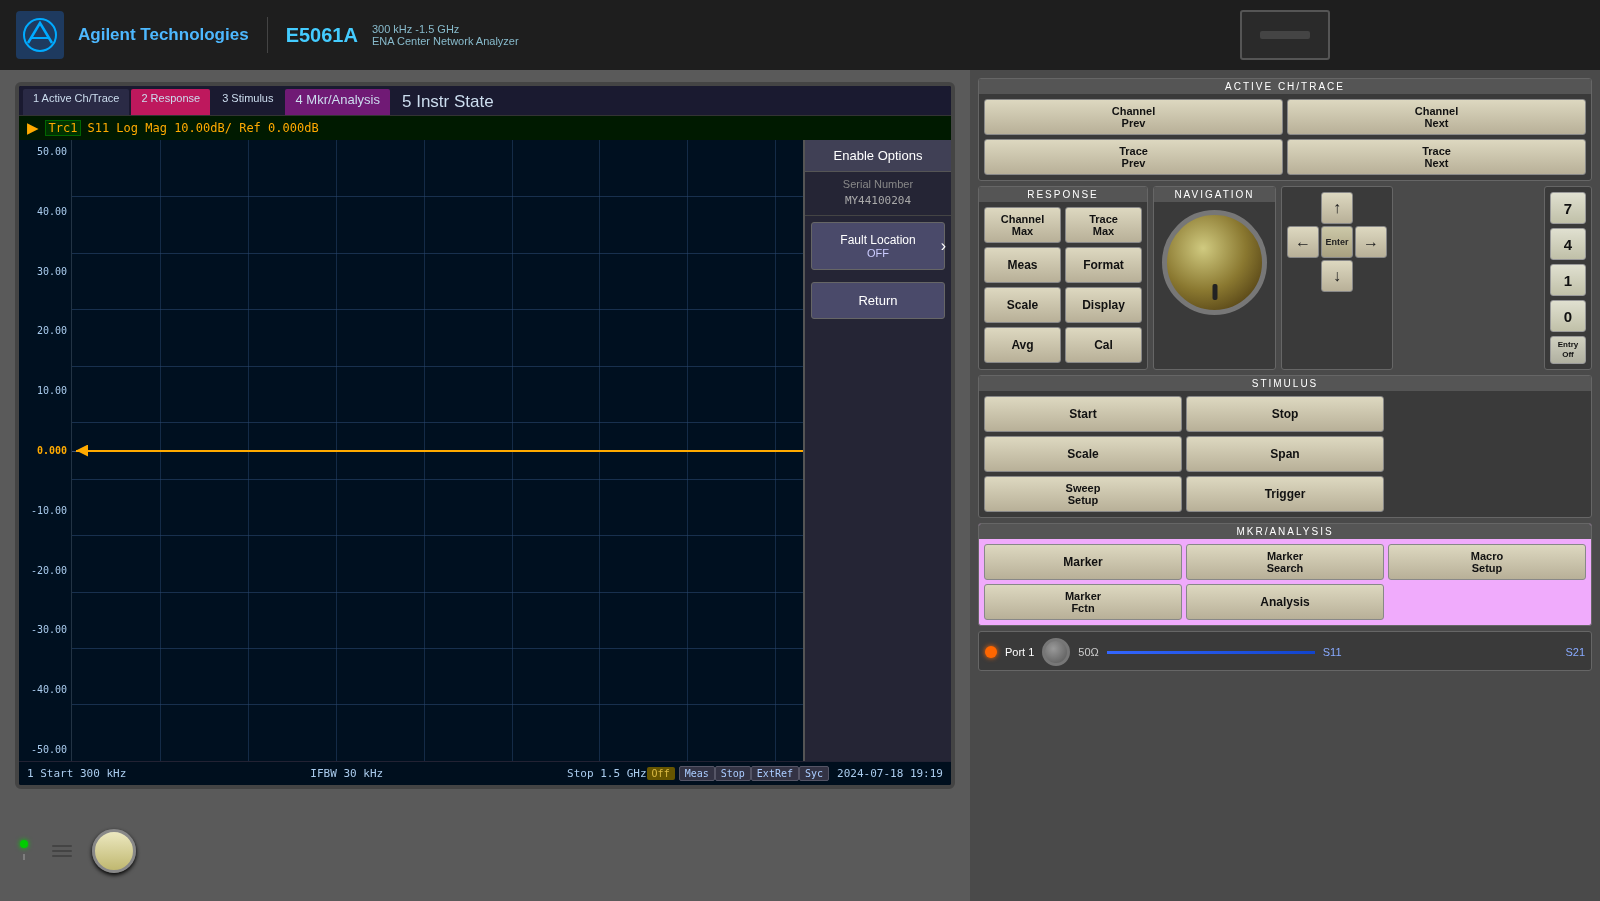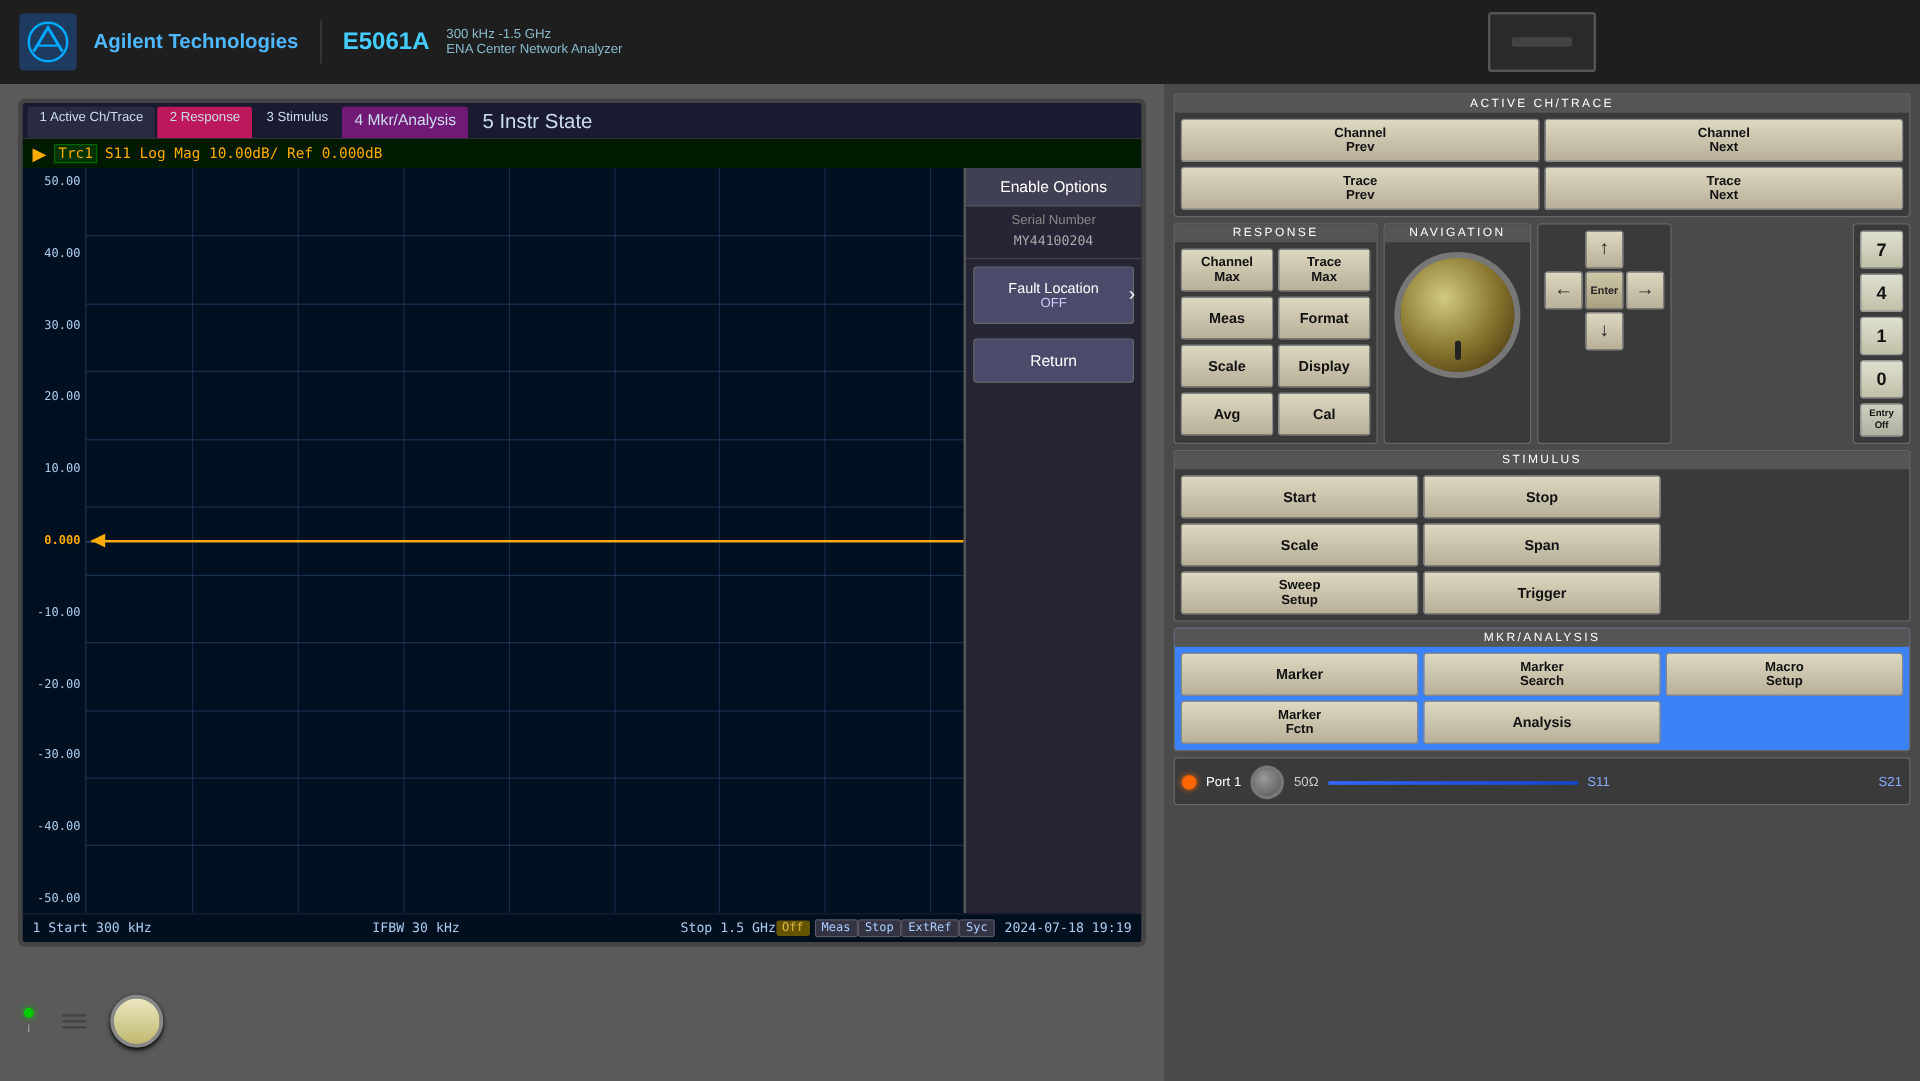--- a/index.html
+++ b/index.html
@@ -227,21 +227,21 @@
           <button style="background:linear-gradient(180deg,#ddd8c0,#b8b098);border:1px solid #888;border-radius:3px;color:#111;font-size:12px;font-weight:bold;padding:5px 4px;cursor:pointer;min-height:36px;">Stop</button>
           <div style="background:transparent;"></div>
           <button style="background:linear-gradient(180deg,#ddd8c0,#b8b098);border:1px solid #888;border-radius:3px;color:#111;font-size:12px;font-weight:bold;padding:5px 4px;cursor:pointer;min-height:36px;">Scale</button>
           <button style="background:linear-gradient(180deg,#ddd8c0,#b8b098);border:1px solid #888;border-radius:3px;color:#111;font-size:12px;font-weight:bold;padding:5px 4px;cursor:pointer;min-height:36px;">Span</button>
           <div style="background:transparent;"></div>
           <button style="background:linear-gradient(180deg,#ddd8c0,#b8b098);border:1px solid #888;border-radius:3px;color:#111;font-size:11px;font-weight:bold;padding:5px 4px;cursor:pointer;min-height:36px;">Sweep<br>Setup</button>
           <button style="background:linear-gradient(180deg,#ddd8c0,#b8b098);border:1px solid #888;border-radius:3px;color:#111;font-size:12px;font-weight:bold;padding:5px 4px;cursor:pointer;min-height:36px;">Trigger</button>
         </div>
       </div>
 
-      <div style="background:#3b82f6;border:1px solid #666;border-radius:3px;overflow:hidden;">
+      <div style="background:#f0abfc;border:1px solid #666;border-radius:3px;overflow:hidden;">
         <div style="background:#555;color:#fff;font-size:10px;text-align:center;padding:2px;letter-spacing:2px;">MKR/ANALYSIS</div>
         <div style="display:grid;grid-template-columns:repeat(3,1fr);gap:4px;padding:5px;">
           <button style="background:linear-gradient(180deg,#ddd8c0,#b8b098);border:1px solid #888;border-radius:3px;color:#111;font-size:12px;font-weight:bold;padding:5px 4px;cursor:pointer;min-height:36px;">Marker</button>
           <button style="background:linear-gradient(180deg,#ddd8c0,#b8b098);border:1px solid #888;border-radius:3px;color:#111;font-size:11px;font-weight:bold;padding:5px 4px;cursor:pointer;min-height:36px;">Marker<br>Search</button>
           <button style="background:linear-gradient(180deg,#ddd8c0,#b8b098);border:1px solid #888;border-radius:3px;color:#111;font-size:11px;font-weight:bold;padding:5px 4px;cursor:pointer;min-height:36px;">Macro<br>Setup</button>
           <button style="background:linear-gradient(180deg,#ddd8c0,#b8b098);border:1px solid #888;border-radius:3px;color:#111;font-size:11px;font-weight:bold;padding:5px 4px;cursor:pointer;min-height:36px;">Marker<br>Fctn</button>
           <button style="background:linear-gradient(180deg,#ddd8c0,#b8b098);border:1px solid #888;border-radius:3px;color:#111;font-size:12px;font-weight:bold;padding:5px 4px;cursor:pointer;min-height:36px;">Analysis</button>
         </div>
       </div>
 

